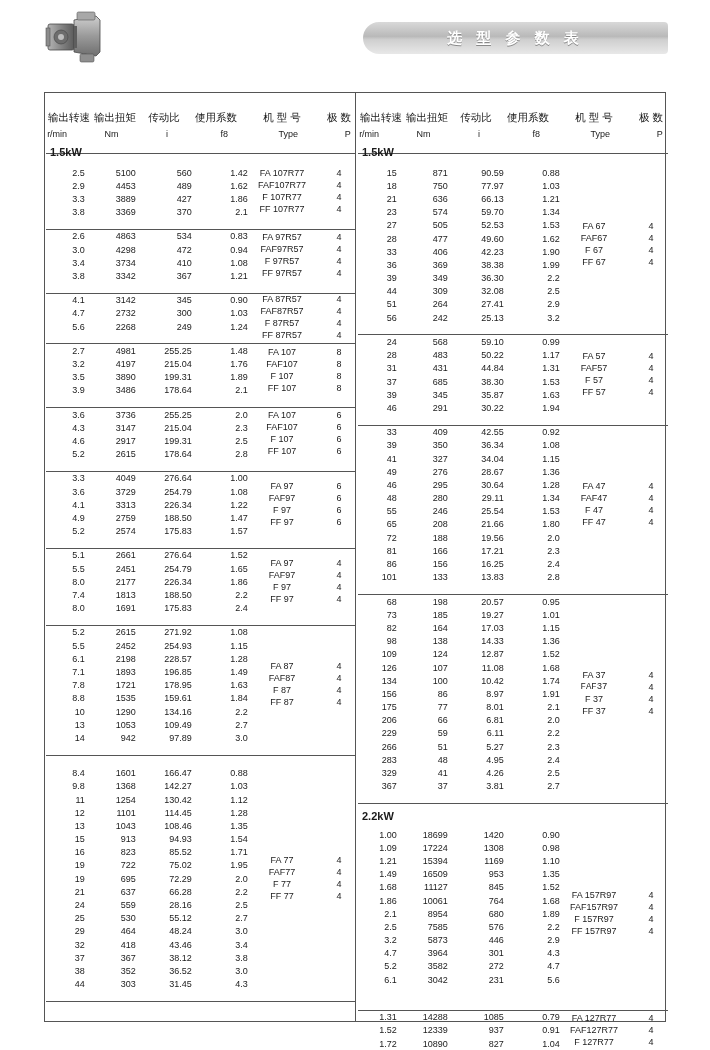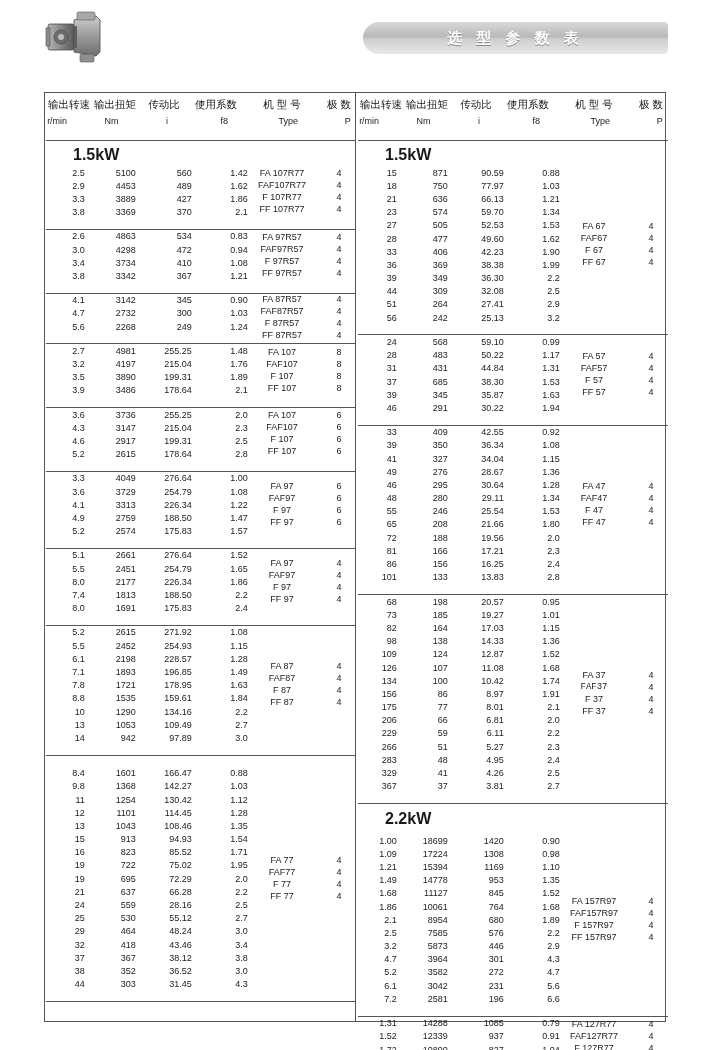--- a/index.html
+++ b/index.html
@@ -45,21 +45,21 @@
     border:1px solid #555;
     box-sizing:border-box;
   }
   .col-divider{
     position:absolute;left:355px;top:92px;width:1px;height:930px;
     background:#555;
   }
 
   
   .colhead{
-    position:absolute;top:0;width:344px;height:52px;padding-left:32px;
+    position:absolute;top:13px;width:344px;height:52px;padding-left:32px;
   }
   .colhead .hdr-row1, .colhead .hdr-row2{
     position:absolute;left:0;width:310px;
     display:flex;
   }
   .hdr-row1{top:6px;}
   .hdr-row2{top:24px;gap:32px;}
   .hdr-row1 span, .hdr-row2 span{
     font-size:10.5px;text-align:center;display:block;
   }
@@ -71,21 +71,21 @@
   
   .c0{width:46px;}
   .c1{width:46px;}
   .c2{width:52px;}
   .c3{width:52px;}
   .c4{width:80px;}
   .c5{width:34px;}
 
   
   .grouptitle{
-    font-size:16px;font-weight:bold;padding-left:4px;margin-left:23px;
+    font-size:11px;font-weight:bold;padding-left:4px;
   }
   .sep{
     height:1px;background:#555;width:310px;
   }
   .rowtable{width:310px;}
   .row{display:flex;height:13.2px;align-items:center;}
   .row span{
     font-size:9px;display:block;text-align:center;white-space:nowrap;
   }
   .row .num{text-align:right;padding-right:12px;}
@@ -1180,21 +1180,21 @@
             <div class="row">
               <span class="c0 num">1.21</span>
               <span class="c1 num">15394</span>
               <span class="c2 num">1169</span>
               <span class="c3 num">1.10</span>
               <span class="c4"></span>
               <span class="c5"></span>
             </div>
             <div class="row">
               <span class="c0 num">1.49</span>
-              <span class="c1 num">14778</span>
+              <span class="c1 num">16509</span>
               <span class="c2 num">953</span>
               <span class="c3 num">1.35</span>
               <span class="c4"></span>
               <span class="c5"></span>
             </div>
             <div class="row">
               <span class="c0 num">1.68</span>
               <span class="c1 num">11127</span>
               <span class="c2 num">845</span>
               <span class="c3 num">1.52</span>
@@ -1247,28 +1247,20 @@
               <span class="c2 num">272</span>
               <span class="c3 num">4.7</span>
               <span class="c4"></span>
               <span class="c5"></span>
             </div>
             <div class="row">
               <span class="c0 num">6.1</span>
               <span class="c1 num">3042</span>
               <span class="c2 num">231</span>
               <span class="c3 num">5.6</span>
-              <span class="c4"></span>
-              <span class="c5"></span>
-            </div>
-            <div class="row">
-              <span class="c0 num">7.2</span>
-              <span class="c1 num">2581</span>
-              <span class="c2 num">196</span>
-              <span class="c3 num">6.6</span>
               <span class="c4"></span>
               <span class="c5"></span>
             </div>
           </div>
           <div class="typecell" style="left: 196px; width: 80px; top: 61.8px;">FA  157R97</div>
           <div class="typecell" style="left: 276px; width: 34px; top: 61.8px;">4</div>
           <div class="typecell" style="left: 196px; width: 80px; top: 73.8px;">FAF157R97</div>
           <div class="typecell" style="left: 276px; width: 34px; top: 73.8px;">4</div>
           <div class="typecell" style="left: 196px; width: 80px; top: 85.8px;">F   157R97</div>
           <div class="typecell" style="left: 276px; width: 34px; top: 85.8px;">4</div>

